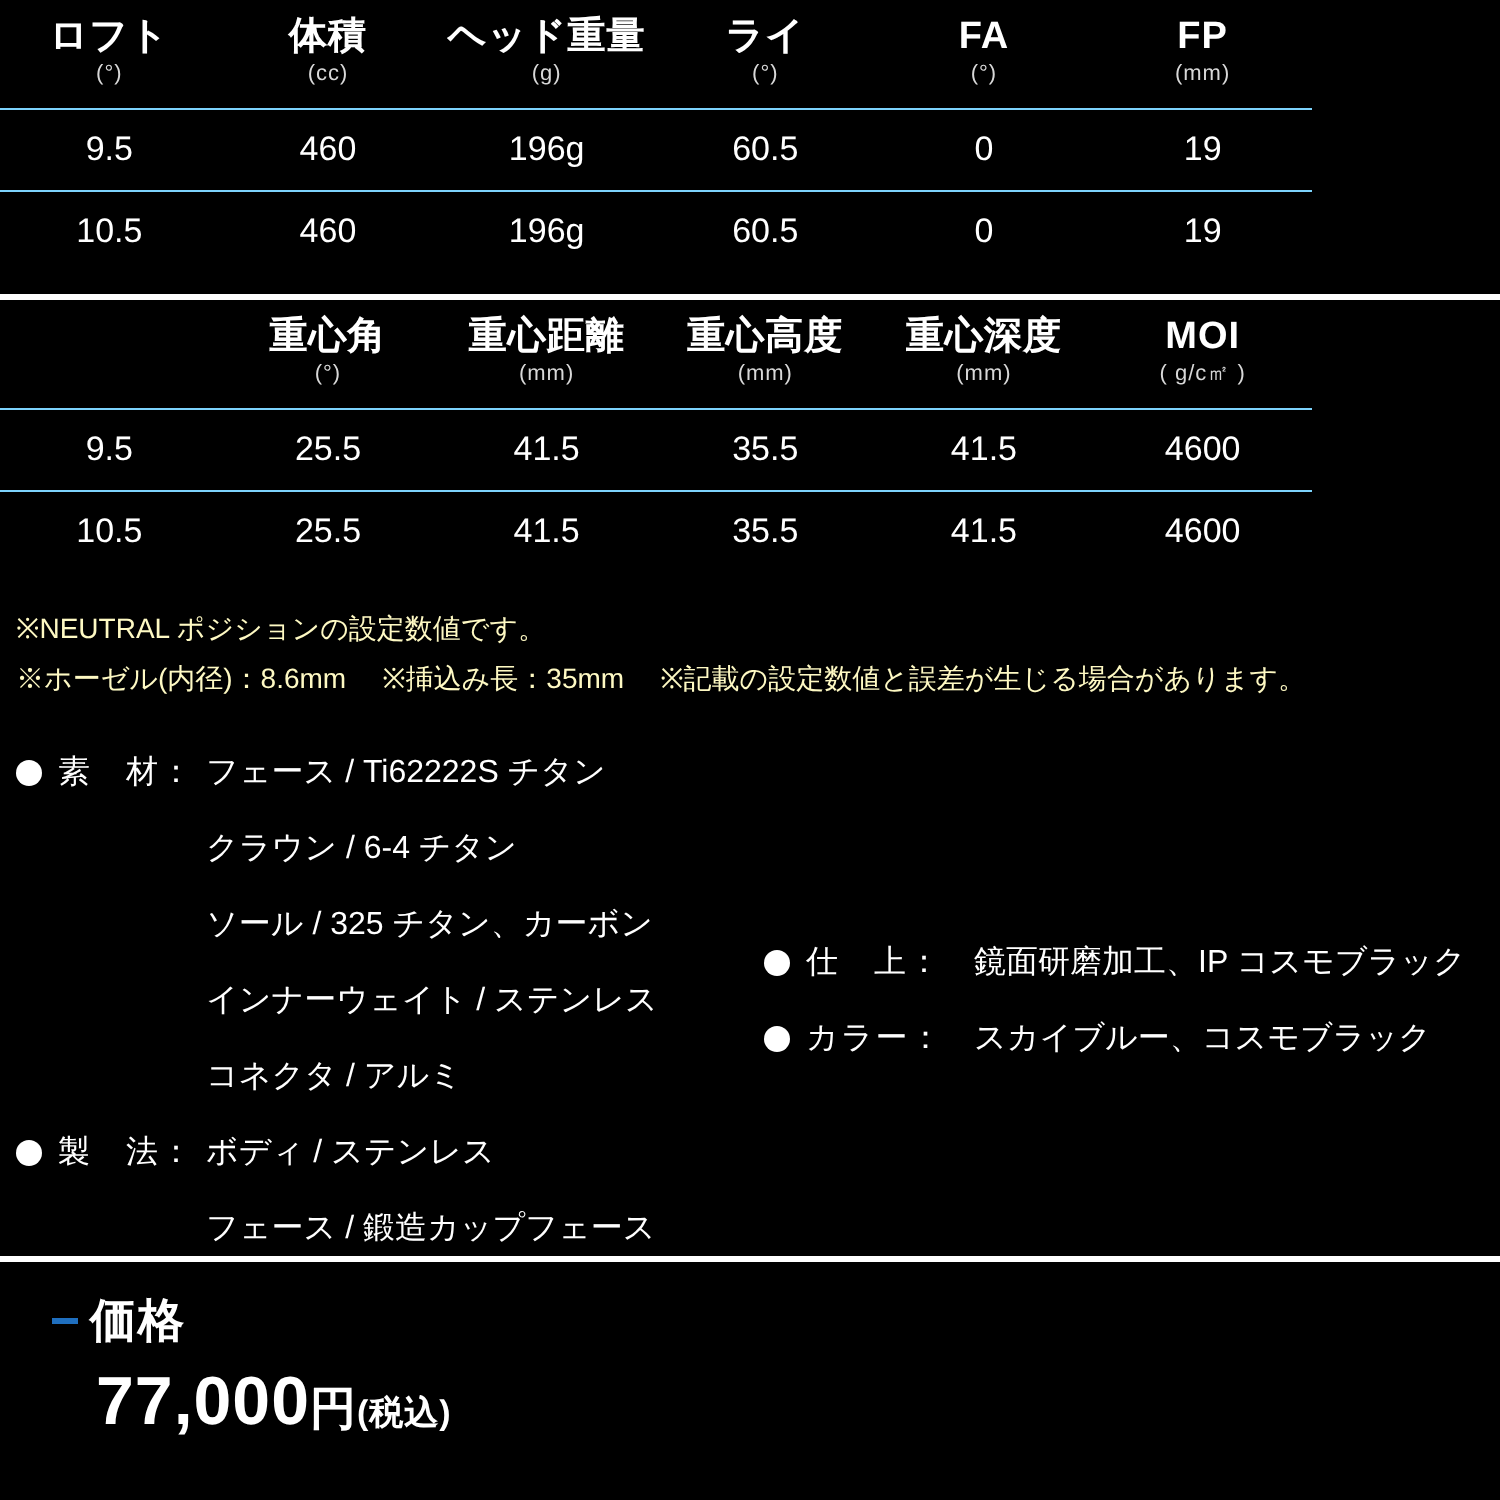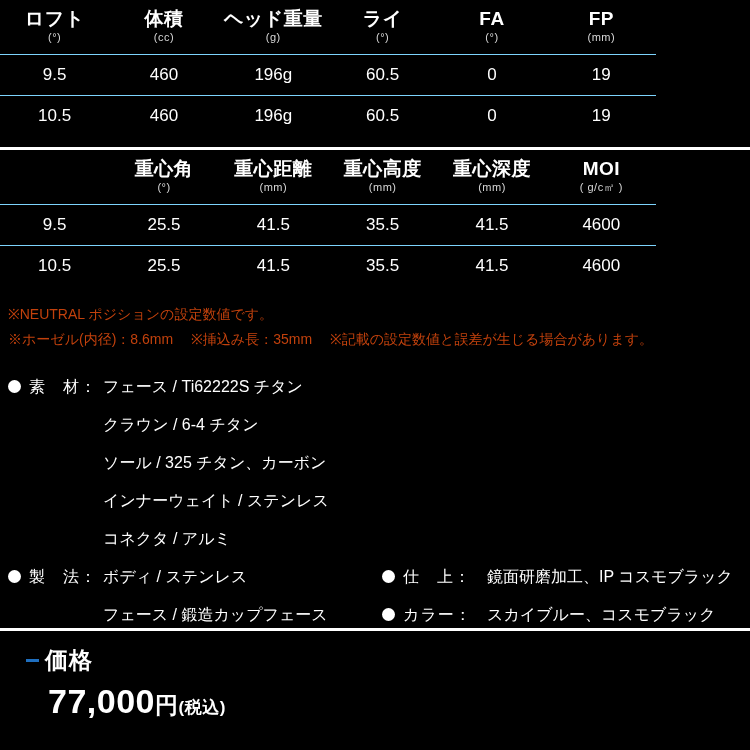--- a/index.html
+++ b/index.html
@@ -69,41 +69,41 @@
     height: 3px;
     background: #ffffff;
     width: 750px;
   }
 
   
   .notes {
     padding: 16px 8px 0 8px;
     font-size: 14px;
     line-height: 25px;
-    color: #c2410c;
+    color: #fef9c3;
   }
   .notes div {
     white-space: nowrap;
   }
   .notes .sp {
     display: inline-block;
     width: 18px;
   }
 
   
   .materials {
     position: relative;
     margin-top: 16px;
     padding: 0 8px;
     font-size: 16px;
     line-height: 38px;
   }
   .mat-cols {
     display: flex;
-    align-items: flex-end;
+    align-items: center;
   }
   .mat-col-left { width: 374px; flex: 0 0 374px; }
   .mat-col-right { flex: 1 1 auto; }
 
   .mat-line {
     display: flex;
     align-items: flex-start;
     white-space: nowrap;
   }
   .bullet {

